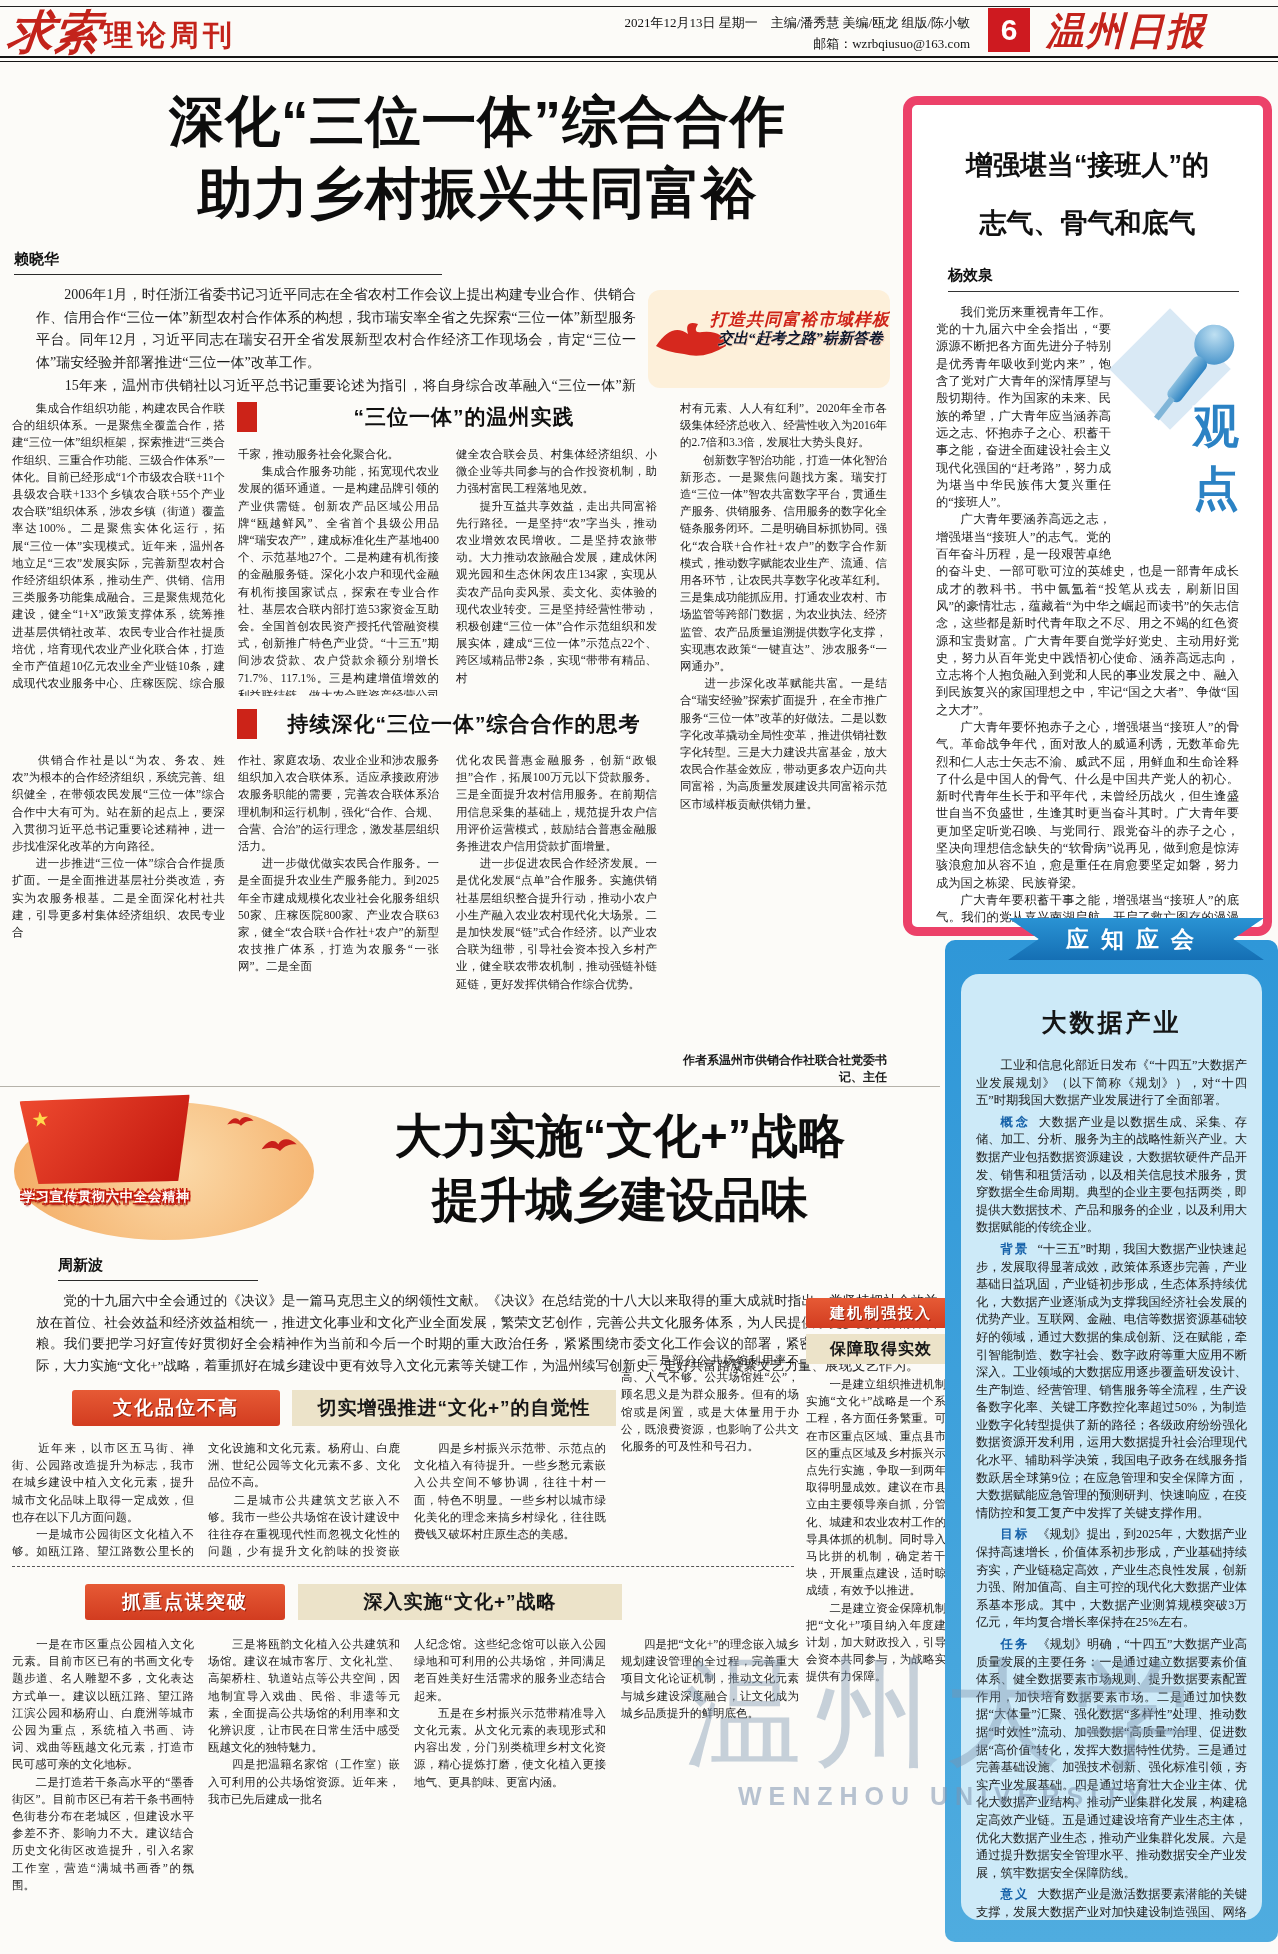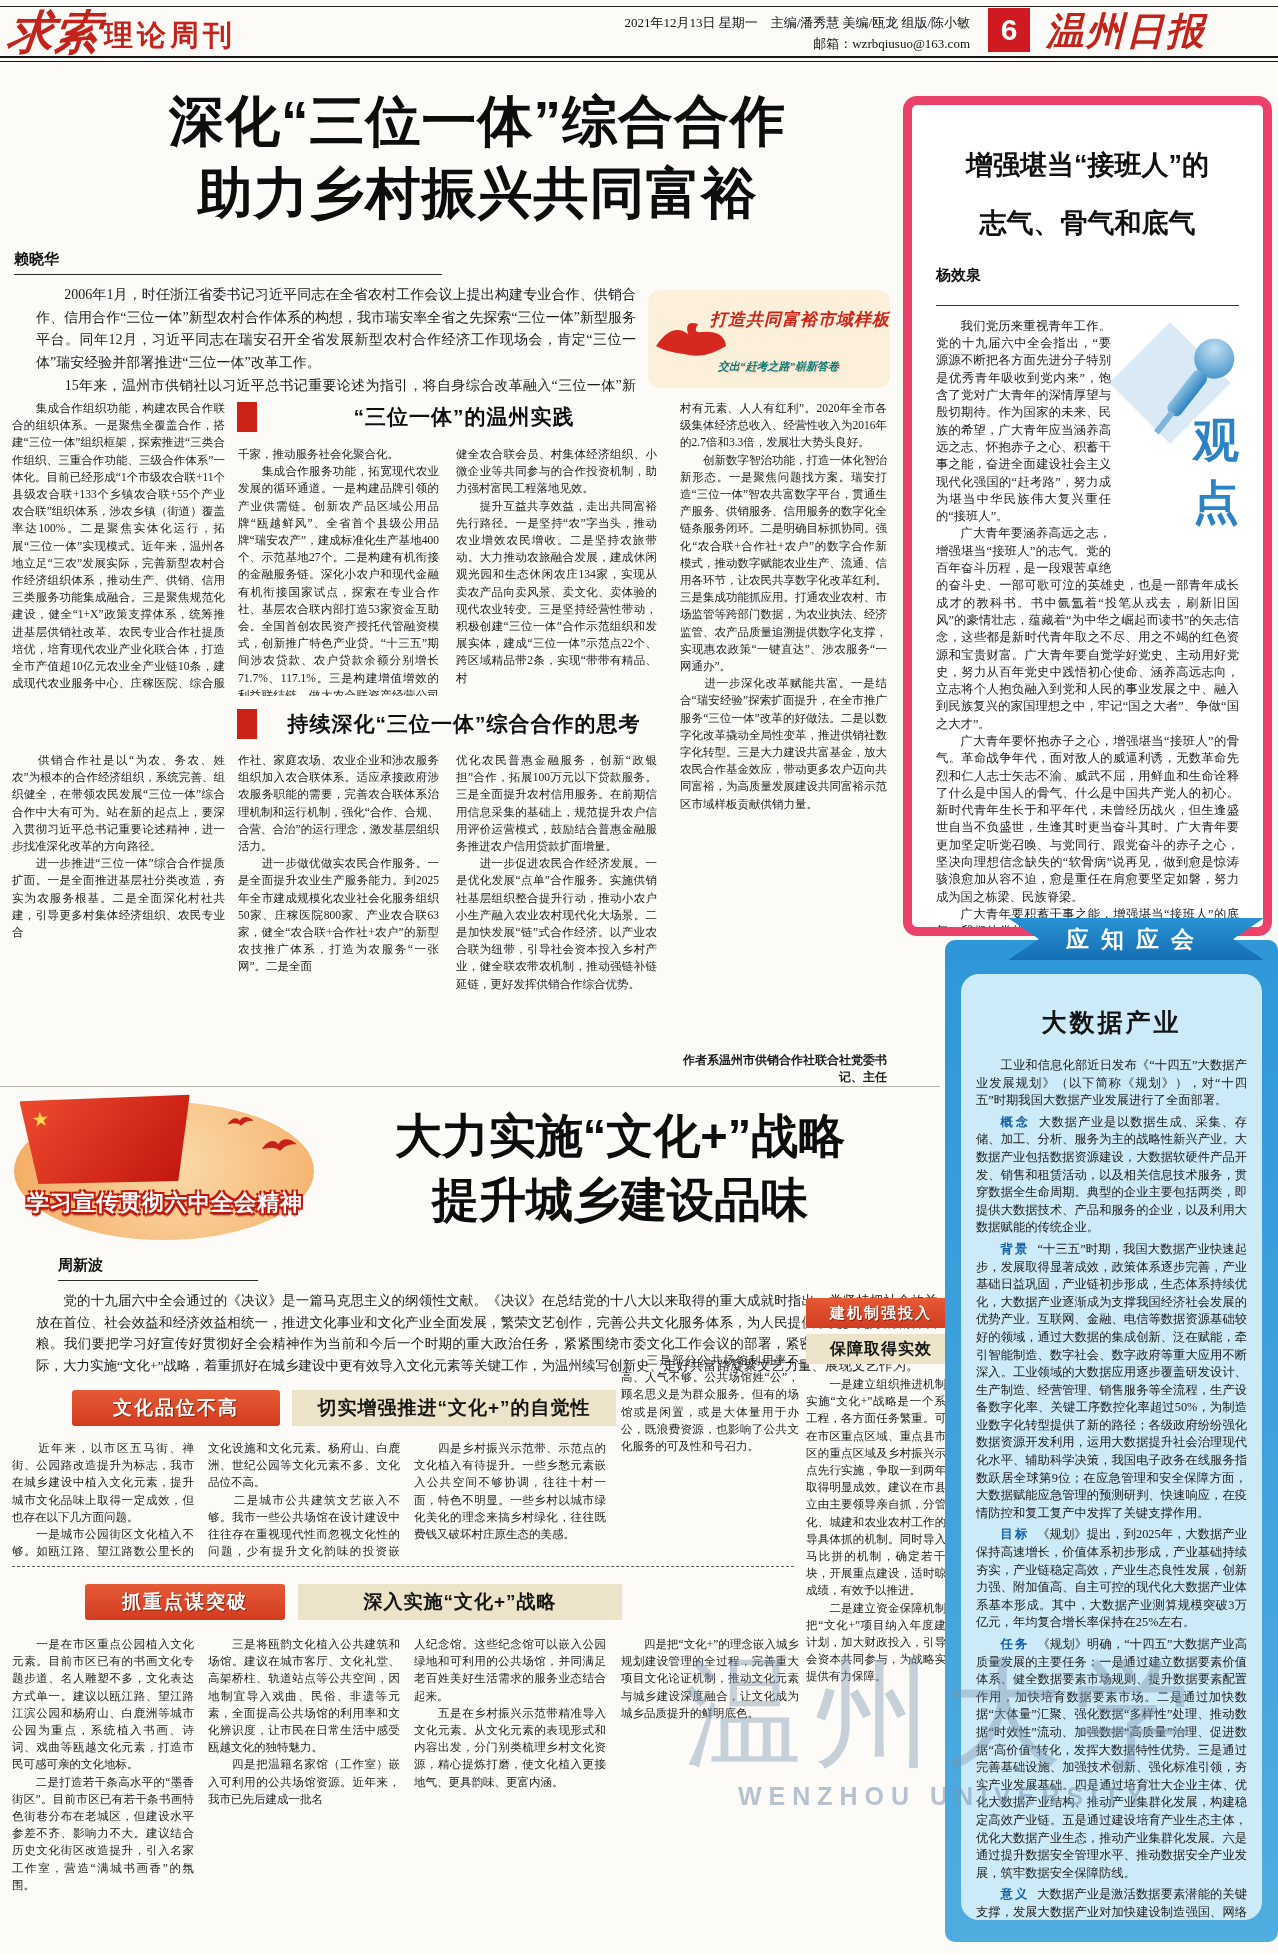--- a/index.html
+++ b/index.html
@@ -19,33 +19,33 @@
   .headrule{left:0;top:56px;width:1278px;border-top:2.5px solid #151515;}
   .headrule2{left:0;top:61px;width:1278px;border-top:1px solid #151515;}
   
   .a1-h{left:60px;width:835px;text-align:center;font-weight:900;font-size:55px;line-height:1.0;color:#0d0d0d;letter-spacing:1px;}
   .byline{font-size:15px;font-weight:700;color:#111;}
   .byrule{border-top:1.5px solid #2a2a2a;}
   .intro{font-size:14px;line-height:1.62;}
   .banner{left:648px;top:290px;width:242px;height:98px;background:#fdf0da;border-radius:12px;overflow:hidden;}
   .banner-swoosh{position:absolute;left:6px;top:26px;width:74px;height:46px;}
   .banner-t1{position:absolute;left:62px;top:18px;font-size:17px;font-weight:900;color:#cf2318;font-style:italic;letter-spacing:1px;}
-  .banner-t2{position:absolute;left:70px;top:69px;font-size:11px;font-weight:900;color:#0f766e;
+  .banner-t2{position:absolute;left:70px;top:39px;font-size:15px;font-weight:900;color:#0f172a;
              text-shadow:0 0 1px #fff, 1px 1px 0 #f6c7ad;font-style:italic;}
   .subhead{display:flex;align-items:center;gap:14px;height:34px;}
   .subhead .sq{width:20px;height:30px;background:#cc2318;flex:0 0 auto;}
   .subhead .t{flex:1;text-align:center;font-size:21px;font-weight:900;color:#101010;letter-spacing:1px;}
   .bodycol{font-size:11.5px;line-height:17.2px;overflow:hidden;}
   .author-note{font-weight:700;}
   .a1-rule{left:0;top:1086px;width:940px;border-top:1px solid #b5b2aa;}
   
   .opbox{left:903px;top:96px;width:369px;height:840px;border:9px solid #ec4169;border-radius:14px;background:#fff;
          box-sizing:border-box;padding:20px 24px 14px 24px;overflow:hidden;}
   .op-h{text-align:center;font-weight:900;font-size:27px;line-height:1.35;color:#111;margin-top:22px;}
-  .op-byrow{margin-top:24px;border-bottom:1.5px solid #333;padding-bottom:20px;}
+  .op-byrow{margin-top:24px;border-bottom:1.5px solid #333;padding-bottom:6px;margin-left:12px;}
   .op-body{margin-top:12px;font-size:12.3px;line-height:17.3px;text-align:justify;}
   .op-body p{margin:0;text-indent:2em;}
   .stamp{float:right;width:118px;height:235px;position:relative;margin:4px 0 4px 10px;}
   .stamp .diamond{position:absolute;left:6px;top:18px;width:86px;height:86px;background:#cfe4f2;transform:rotate(45deg);opacity:.8;}
   .stamp .mic{position:absolute;left:26px;top:10px;width:90px;height:120px;transform:rotate(38deg);}
   .stamp .mic .head{position:absolute;left:22px;top:0;width:40px;height:40px;border-radius:50%;
         background:radial-gradient(circle at 35% 30%,#bfe0f2,#2d83c2);}
   .stamp .mic .stem{position:absolute;left:34px;top:38px;width:16px;height:52px;border-radius:6px;
         background:linear-gradient(90deg,#8cc0e0,#2d83c2);}
   .stamp .mic .tip{position:absolute;left:39px;top:88px;width:6px;height:26px;background:#7fb5d8;}
@@ -61,21 +61,21 @@
   .sb-title{text-align:center;font-size:25px;font-weight:700;letter-spacing:3px;margin:16px 0 18px 0;color:#151515;}
   .sb-p{font-size:12.3px;line-height:17.6px;text-align:justify;text-indent:2em;margin:0 0 4px 0;}
   .sb-label{font-weight:900;color:#1460a8;font-family:"Liberation Sans",sans-serif;letter-spacing:2px;margin-right:8px;}
   
   .flagbox{left:14px;top:1096px;width:300px;height:150px;}
   .flag-ellipse{position:absolute;left:0;top:6px;width:300px;height:138px;border-radius:50%;
         background:radial-gradient(circle at 55% 45%,#fbd9a8,#f3a95f);}
   .flag{position:absolute;left:10px;top:-4px;width:170px;height:96px;background:linear-gradient(135deg,#ee4a2f,#bf130c);
         transform:rotate(-6deg);clip-path:polygon(0 0,100% 12%,88% 100%,6% 88%);}
   .flag .star{position:absolute;left:10px;top:8px;color:#ffd84d;font-size:20px;}
-  .flag-caption{position:absolute;left:8px;top:92px;width:286px;text-align:center;font-size:22px;font-weight:900;color:#fff;
+  .flag-caption{position:absolute;left:8px;top:92px;width:286px;text-align:left;font-size:13px;font-weight:900;color:#fff;
         letter-spacing:1px;font-family:"Liberation Sans",sans-serif;
         text-shadow:-2px -2px 0 #c3170d,2px -2px 0 #c3170d,-2px 2px 0 #c3170d,2px 2px 0 #c3170d,0 3px 2px #8d0e06;}
   .bird{position:absolute;fill:#c9201a;}
   .a2-h{left:330px;width:580px;text-align:center;font-weight:700;font-size:47px;line-height:1.0;color:#0d0d0d;}
   .a2-intro{left:36px;top:1290px;width:902px;font-size:13.5px;line-height:1.6;}
   .tag{background:linear-gradient(180deg,#e65a35,#d23c20);color:#fff;font-weight:900;font-family:"Liberation Sans",sans-serif;
        display:flex;align-items:center;justify-content:center;letter-spacing:2px;border-radius:3px;
        text-shadow:1px 1px 0 #8d1c08;}
   .beige{background:#ece3c9;color:#161616;font-weight:700;font-family:"Liberation Sans",sans-serif;
        display:flex;align-items:center;justify-content:center;letter-spacing:1px;}

